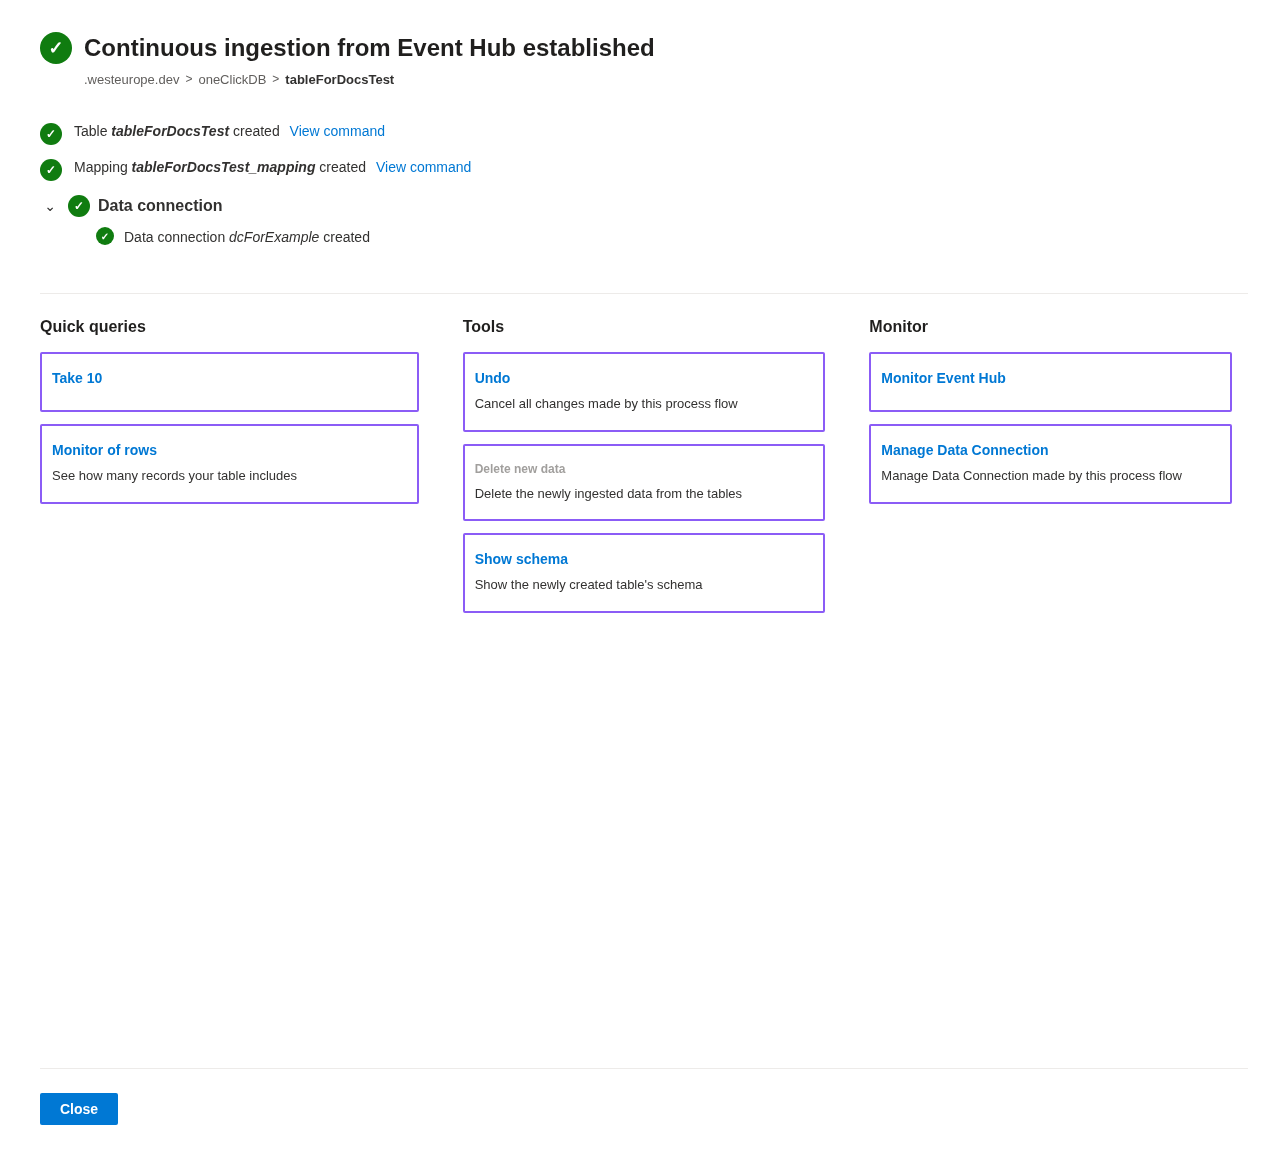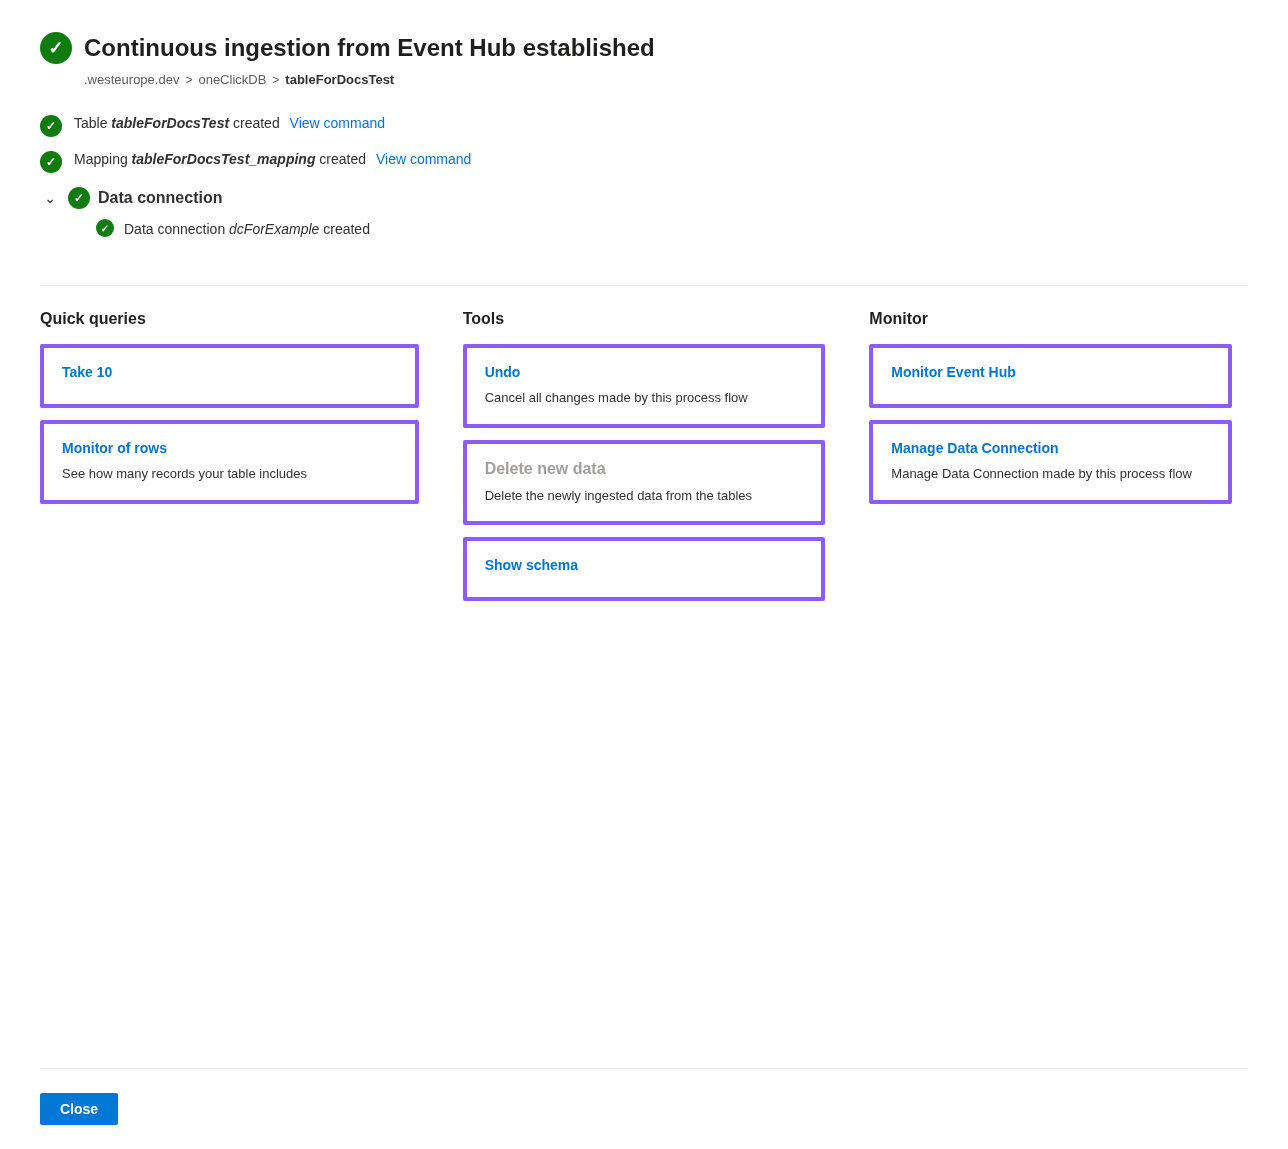--- a/index.html
+++ b/index.html
@@ -71,24 +71,24 @@
       font-size: 10px;
       font-weight: bold;
     }
     .main-title {
       font-size: 24px;
       font-weight: 600;
       color: #201f1e;
     }
     .breadcrumb {
       display: flex;
-      align-items: flex-end;
+      align-items: flex-start;
       gap: 6px;
       margin-left: 44px;
-      margin-bottom: 28px;
+      margin-bottom: 36px;
       color: #605e5c;
       font-size: 13px;
     }
     .breadcrumb-separator {
       color: #605e5c;
       font-size: 12px;
     }
     .breadcrumb-current {
       font-weight: 600;
       color: #323130;
@@ -166,36 +166,36 @@
     .section-column:not(:first-child) {
       padding-left: 16px;
     }
     .section-title {
       font-size: 16px;
       font-weight: 700;
       color: #201f1e;
       margin-bottom: 16px;
     }
     .card {
-      border: 4px solid #8b5cf6;
+      border: 2px solid #8b5cf6;
       border-radius: 2px;
-      padding: 16px 18px;
+      padding: 16px 10px;
       margin-bottom: 12px;
       background: #fff;
       cursor: pointer;
     }
     .card-title-blue {
       color: #0078d4;
       font-size: 14px;
       font-weight: 600;
       margin-bottom: 8px;
     }
     .card-title-gray {
       color: #a19f9d;
-      font-size: 16px;
+      font-size: 12px;
       font-weight: 600;
       margin-bottom: 8px;
     }
     .card-description {
       font-size: 13px;
       color: #323130;
       line-height: 1.5;
     }
     .footer {
       border-top: 1px solid #edebe9;
@@ -288,20 +288,21 @@
         <div class="card-description">Cancel all changes made by this process flow</div>
       </div>
 
       <div class="card">
         <div class="card-title-gray">Delete new data</div>
         <div class="card-description">Delete the newly ingested data from the tables</div>
       </div>
 
       <div class="card">
         <div class="card-title-blue">Show schema</div>
+        <div class="card-description">Show the newly created table's schema</div>
       </div>
     </div>
 
     <div class="section-column">
       <div class="section-title">Monitor</div>
 
       <div class="card">
         <div class="card-title-blue">Monitor Event Hub</div>
       </div>
 

